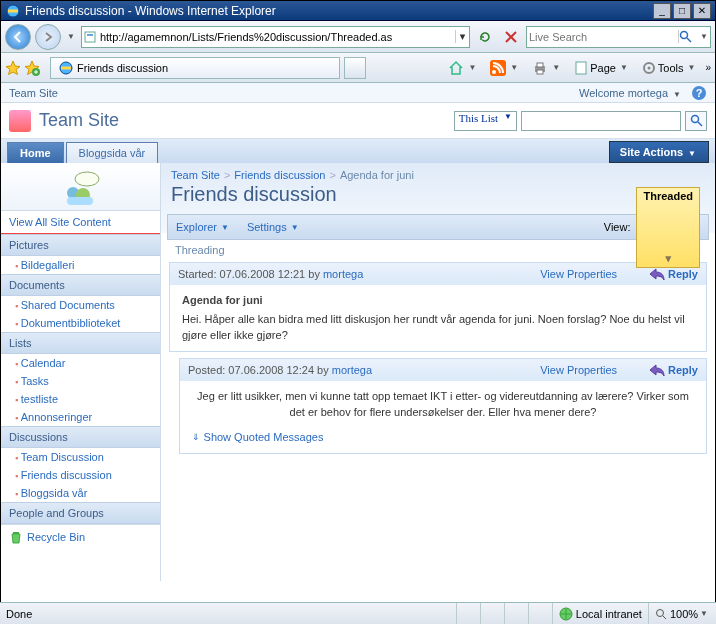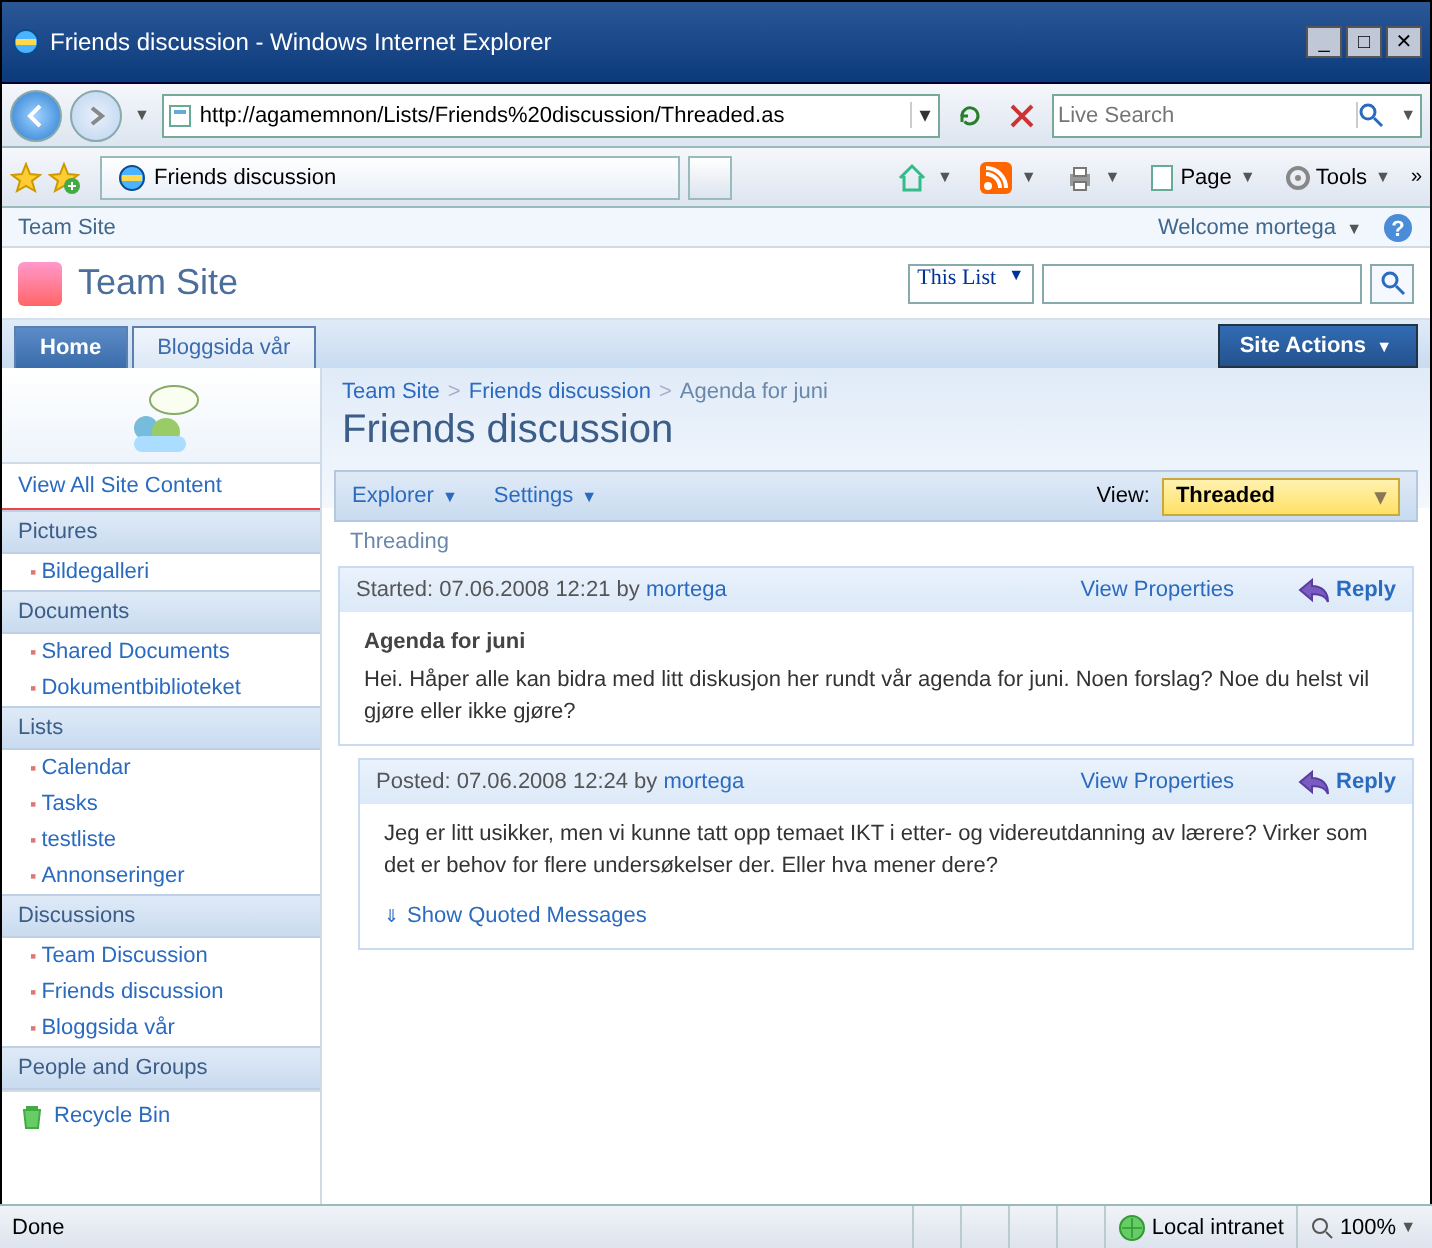--- a/index.html
+++ b/index.html
@@ -1,17 +1,17 @@
 <!DOCTYPE html>
 <html><head>
 <meta charset="utf-8">
 <style>
 * { box-sizing: border-box; margin: 0; padding: 0; }
 body { font-family: Tahoma, Verdana, sans-serif; font-size: 11px; background: #fff; width: 716px; height: 624px; overflow: hidden; border: 1px solid #000; }
-.titlebar { background: linear-gradient(#2b5797,#0b3a7a); color: #fff; height: 41px; display: flex; align-items: center; padding: 0 4px; border-bottom: 1px solid #003; }
+.titlebar { background: linear-gradient(#2b5797,#0b3a7a); color: #fff; height: 20px; display: flex; align-items: center; padding: 0 4px; border-bottom: 1px solid #003; }
 .titlebar .ie-icon { width: 16px; height: 16px; margin-right: 4px; display:inline-flex;align-items:center;justify-content:center; }
 .titlebar .title { flex: 1; font-size: 12px; }
 .titlebar .winbtns { display: flex; gap: 2px; }
 .titlebar .winbtn { width: 18px; height: 16px; background: #c0c8d8; border: 1px solid #555; display:flex;align-items:center;justify-content:center;font-size:10px; color:#000;}
 .navbar { background: linear-gradient(#f5f7fb,#dde5f0); height: 32px; display: flex; align-items: center; padding: 2px 4px; gap: 4px; border-bottom: 1px solid #9bb; }
 .navbtn { width: 26px; height: 26px; border-radius: 50%; background: radial-gradient(#e8f0fc,#bcd4ef); border:1px solid #8aa; display:flex;align-items:center;justify-content:center; }
 .navbtn.back { background: radial-gradient(#9fd2ff,#2a7cd0); color:#fff;}
 .drop-sm { font-size:8px; color:#555; padding:0 2px;}
 .urlbox { flex: 1; display:flex; align-items:center; background:#fff; border:1px solid #7a9; height:22px; }
 .urlbox .pageicon { width:16px; display:flex;justify-content:center;color:#2a6bc0;}
@@ -51,24 +51,24 @@
 .rn-link { padding:5px 8px; color:#2a6bc0; display:flex; align-items:center; gap:4px; border-top:1px solid #d0dbe8;}
 .maincol { flex:1; background: linear-gradient(#e0ebf8,#f4f8fd 70px, #fff 70px); overflow:auto;}
 .bc { padding:6px 10px 2px; color:#2a6bc0;}
 .bc .sep { color:#aac; margin:0 4px;}
 .bc .cur { color:#6a88aa;}
 .pgtitle { font-size: 20px; color:#3b5d88; padding:0 10px 8px;}
 .toolbar { background:linear-gradient(#dfeaf7,#c9dbf0); border:1px solid #b5c8de; margin:0 6px; height:26px; display:flex; align-items:center; padding:0 8px; gap:18px;}
 .tlink { color:#2a6bc0; display:flex;align-items:center; gap:4px;}
 .tlink .arr { font-size:8px;}
 .viewsel { margin-left:auto; display:flex; align-items:center; gap:6px;}
-.viewcombo { background:linear-gradient(#fff2b0,#ffe066); border:1px solid #c9a93a; padding:2px 6px; font-weight:bold; display:flex; align-items:center; gap:50px;}
+.viewcombo { background:linear-gradient(#fff2b0,#ffe066); border:1px solid #c9a93a; padding:2px 6px; font-weight:bold; display:flex; align-items:center; gap:50px;flex-direction:column;}
 .thlabel { margin:4px 14px; color:#6a88aa;}
 .post { margin:6px 8px; border:1px solid #c9dbf0;}
-.post.nested { margin-left: 18px;}
+.post.nested { margin-left: 18px; text-align: center;}
 .phead { background:linear-gradient(#eaf2fc,#dce9f8); padding:4px 8px; display:flex; align-items:center; color:#555;}
 .phead .auth { color:#2a6bc0;}
 .phead .actions { margin-left:auto; display:flex; gap:32px; align-items:center;}
 .viewprop { color:#2a6bc0;}
 .reply { color:#2a6bc0; font-weight:bold; display:flex;align-items:center;gap:3px;}
 .pbody { padding:8px 12px; color:#333; line-height:1.4;}
 .ptitle { font-weight:bold; color:#444; margin-bottom:4px;}
 .showq { color:#2a6bc0; margin-top:10px; display:flex;align-items:center;gap:4px;}
 .statusbar { position:absolute; bottom:0; left:0; right:0; height:22px; background:linear-gradient(#f0f3f8,#dde4ee); border-top:1px solid #9bb; display:flex; align-items:center; font-size:11px;}
 .sb-cell { border-left:1px solid #bcc; height:100%; display:flex;align-items:center; padding:0 6px;}

